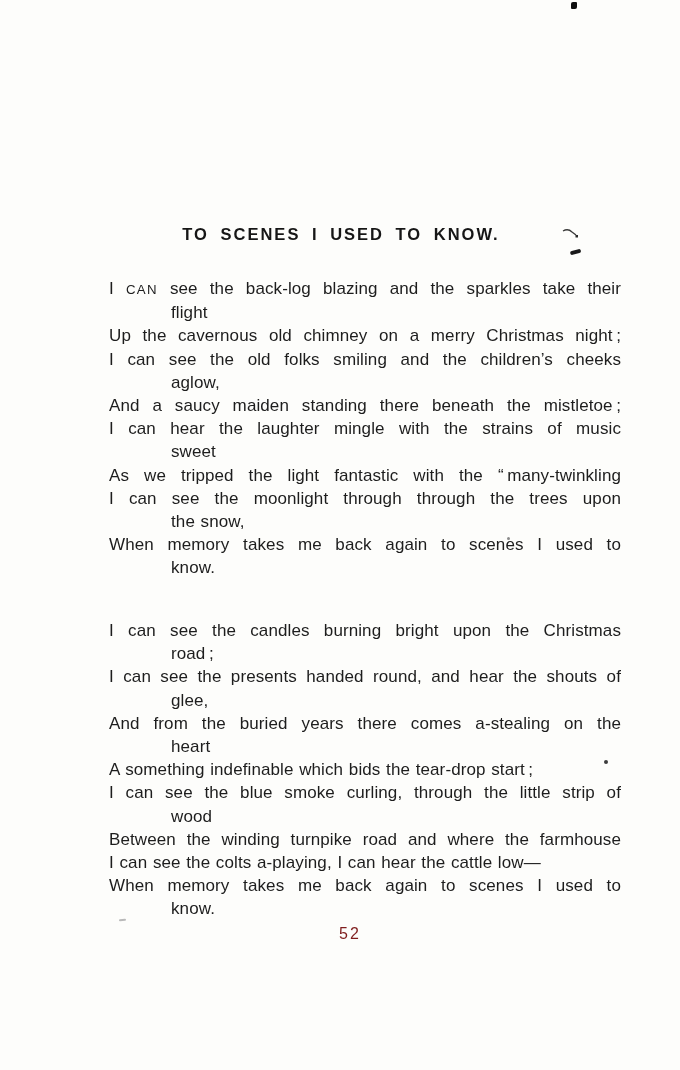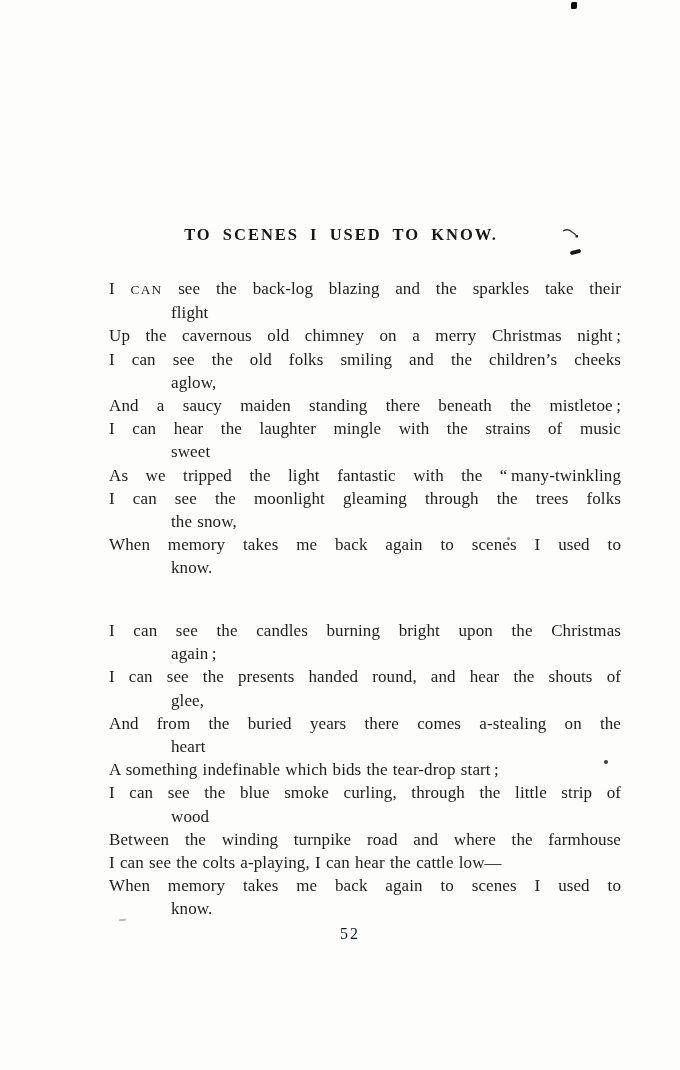--- a/index.html
+++ b/index.html
@@ -1,39 +1,39 @@
 <!DOCTYPE html>
 <html><head>
 <meta charset="utf-8">
 <style>
   html,body{margin:0;padding:0;background:#ffffff;}
   .page{
     position:relative;width:680px;height:1070px;overflow:hidden;
     background:#fdfdfb;
-    font-family:Liberation Serif, serif;
+    font-family:Liberation Sans, sans-serif;
   }
   .title{
     position:absolute;left:85px;top:225px;width:512px;
     text-align:center;font-weight:bold;font-size:16.5px;
     letter-spacing:2px;word-spacing:5px;color:#161616;
   }
   .poem{position:absolute;left:85px;width:512px;color:#1d1d1d;margin-left:24px;}
   #stanza1{top:277px;}
   #stanza2{top:619px;}
   .ln{
     font-size:17px;line-height:23.2px;
     letter-spacing:0.1px;word-spacing:0.05em;
   }
   .j{text-align:justify;text-align-last:justify;}
   .ind{padding-left:62px;}
   .sc{font-size:0.78em;letter-spacing:1.3px;}
   .pageno{
     position:absolute;left:85px;top:925px;width:512px;
     text-align:center;font-size:16px;letter-spacing:2px;
-    color:#0f172a;padding-left:18px;box-sizing:border-box;
+    color:#7f1d1d;padding-left:18px;box-sizing:border-box;
   }
   
   .speck{position:absolute;background:#111;}
   #speck-top{left:571px;top:2px;width:6px;height:7px;border-radius:2px 1px 2px 1px;background:#0d0d0d;}
   #pen-tilde{position:absolute;left:562px;top:228px;width:17px;height:12px;}
   #pen-dash{left:570px;top:250px;width:11px;height:3.5px;background:#191919;border-radius:2px;transform:rotate(-14deg);}
   #speck-mid{left:507px;top:537px;width:3px;height:3px;border-radius:50%;background:#8a8a8a;}
   #speck-start{left:604px;top:760px;width:4px;height:4px;border-radius:50%;background:#3c3c3c;}
   #speck-know{left:119px;top:919px;width:7px;height:2px;background:#b9b9b9;border-radius:1px;transform:rotate(-4deg);}
 </style>
@@ -61,29 +61,29 @@
       <span>see the back-log blazing and the sparkles take their</span>
     </div>
     <div class="ln ind">flight</div>
     <div class="ln j">Up the cavernous old chimney on a merry Christmas night ;</div>
     <div class="ln j">I can see the old folks smiling and the children’s cheeks</div>
     <div class="ln ind">aglow,</div>
     <div class="ln j">And a saucy maiden standing there beneath the mistletoe ;</div>
     <div class="ln j">I can hear the laughter mingle with the strains of music</div>
     <div class="ln ind">sweet</div>
     <div class="ln j">As we tripped the light fantastic with the “ many-twinkling</div>
-    <div class="ln j">I can see the moonlight gleaming through the trees folks</div>
+    <div class="ln j">I can see the moonlight through through the trees upon</div>
     <div class="ln ind">the snow,</div>
     <div class="ln j">When memory takes me back again to scenes I used to</div>
     <div class="ln ind">know.</div>
   </div>
 
   <div class="poem" id="stanza2">
     <div class="ln j">I can see the candles burning bright upon the Christmas</div>
-    <div class="ln ind">again ;</div>
+    <div class="ln ind">road ;</div>
     <div class="ln j">I can see the presents handed round, and hear the shouts of</div>
     <div class="ln ind">glee,</div>
     <div class="ln j">And from the buried years there comes a-stealing on the</div>
     <div class="ln ind">heart</div>
     <div class="ln">A something indefinable which bids the tear-drop start ;</div>
     <div class="ln j">I can see the blue smoke curling, through the little strip of</div>
     <div class="ln ind">wood</div>
     <div class="ln j">Between the winding turnpike road and where the farmhouse</div>
     <div class="ln">I can see the colts a-playing, I can hear the cattle low—</div>
     <div class="ln j">When memory takes me back again to scenes I used to</div>

